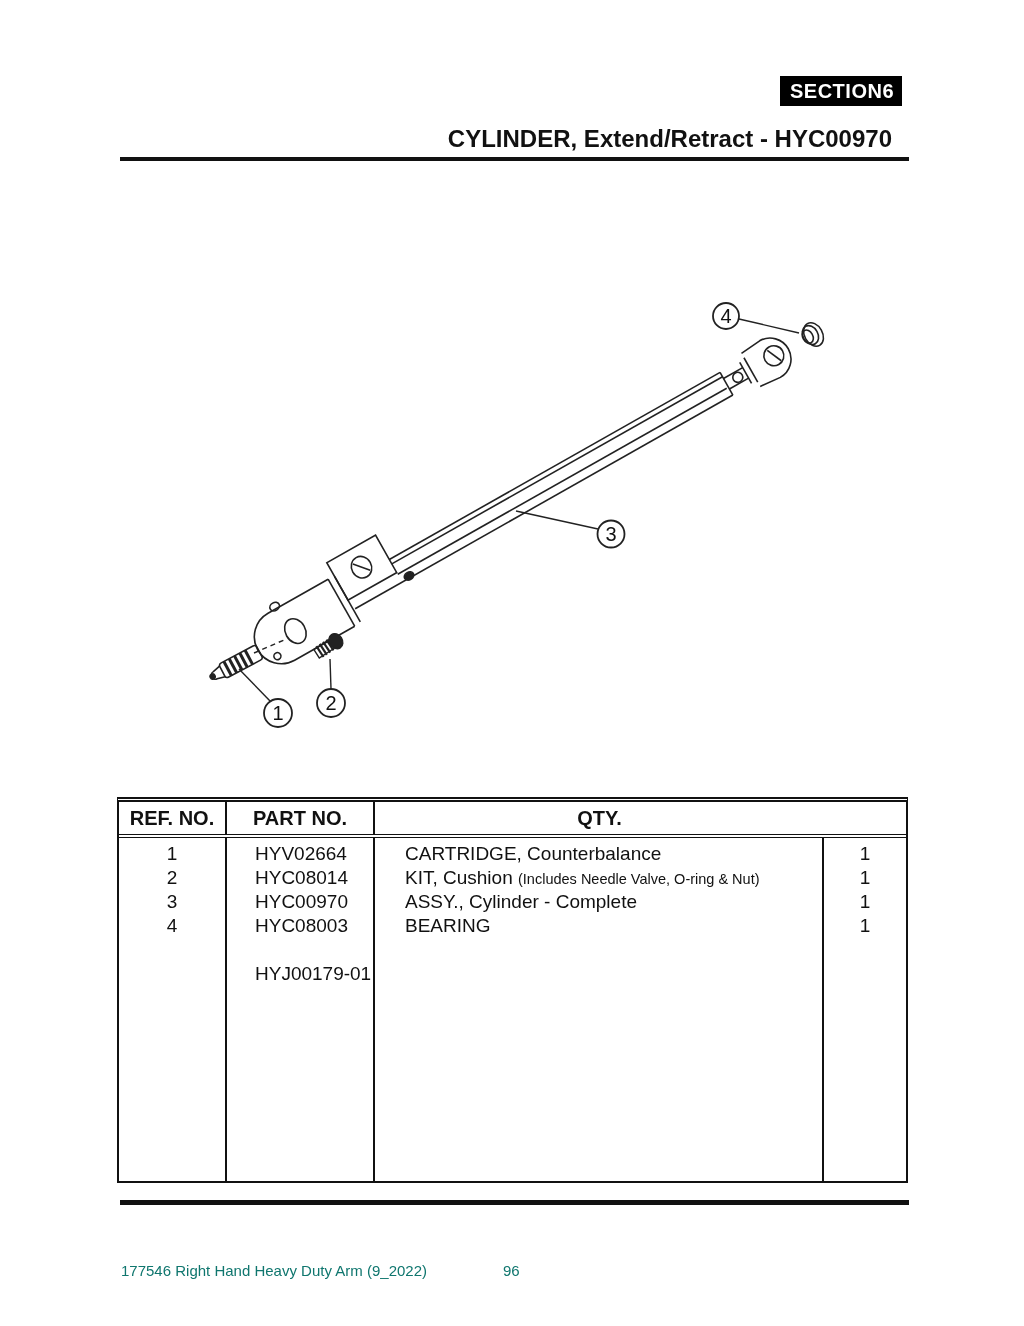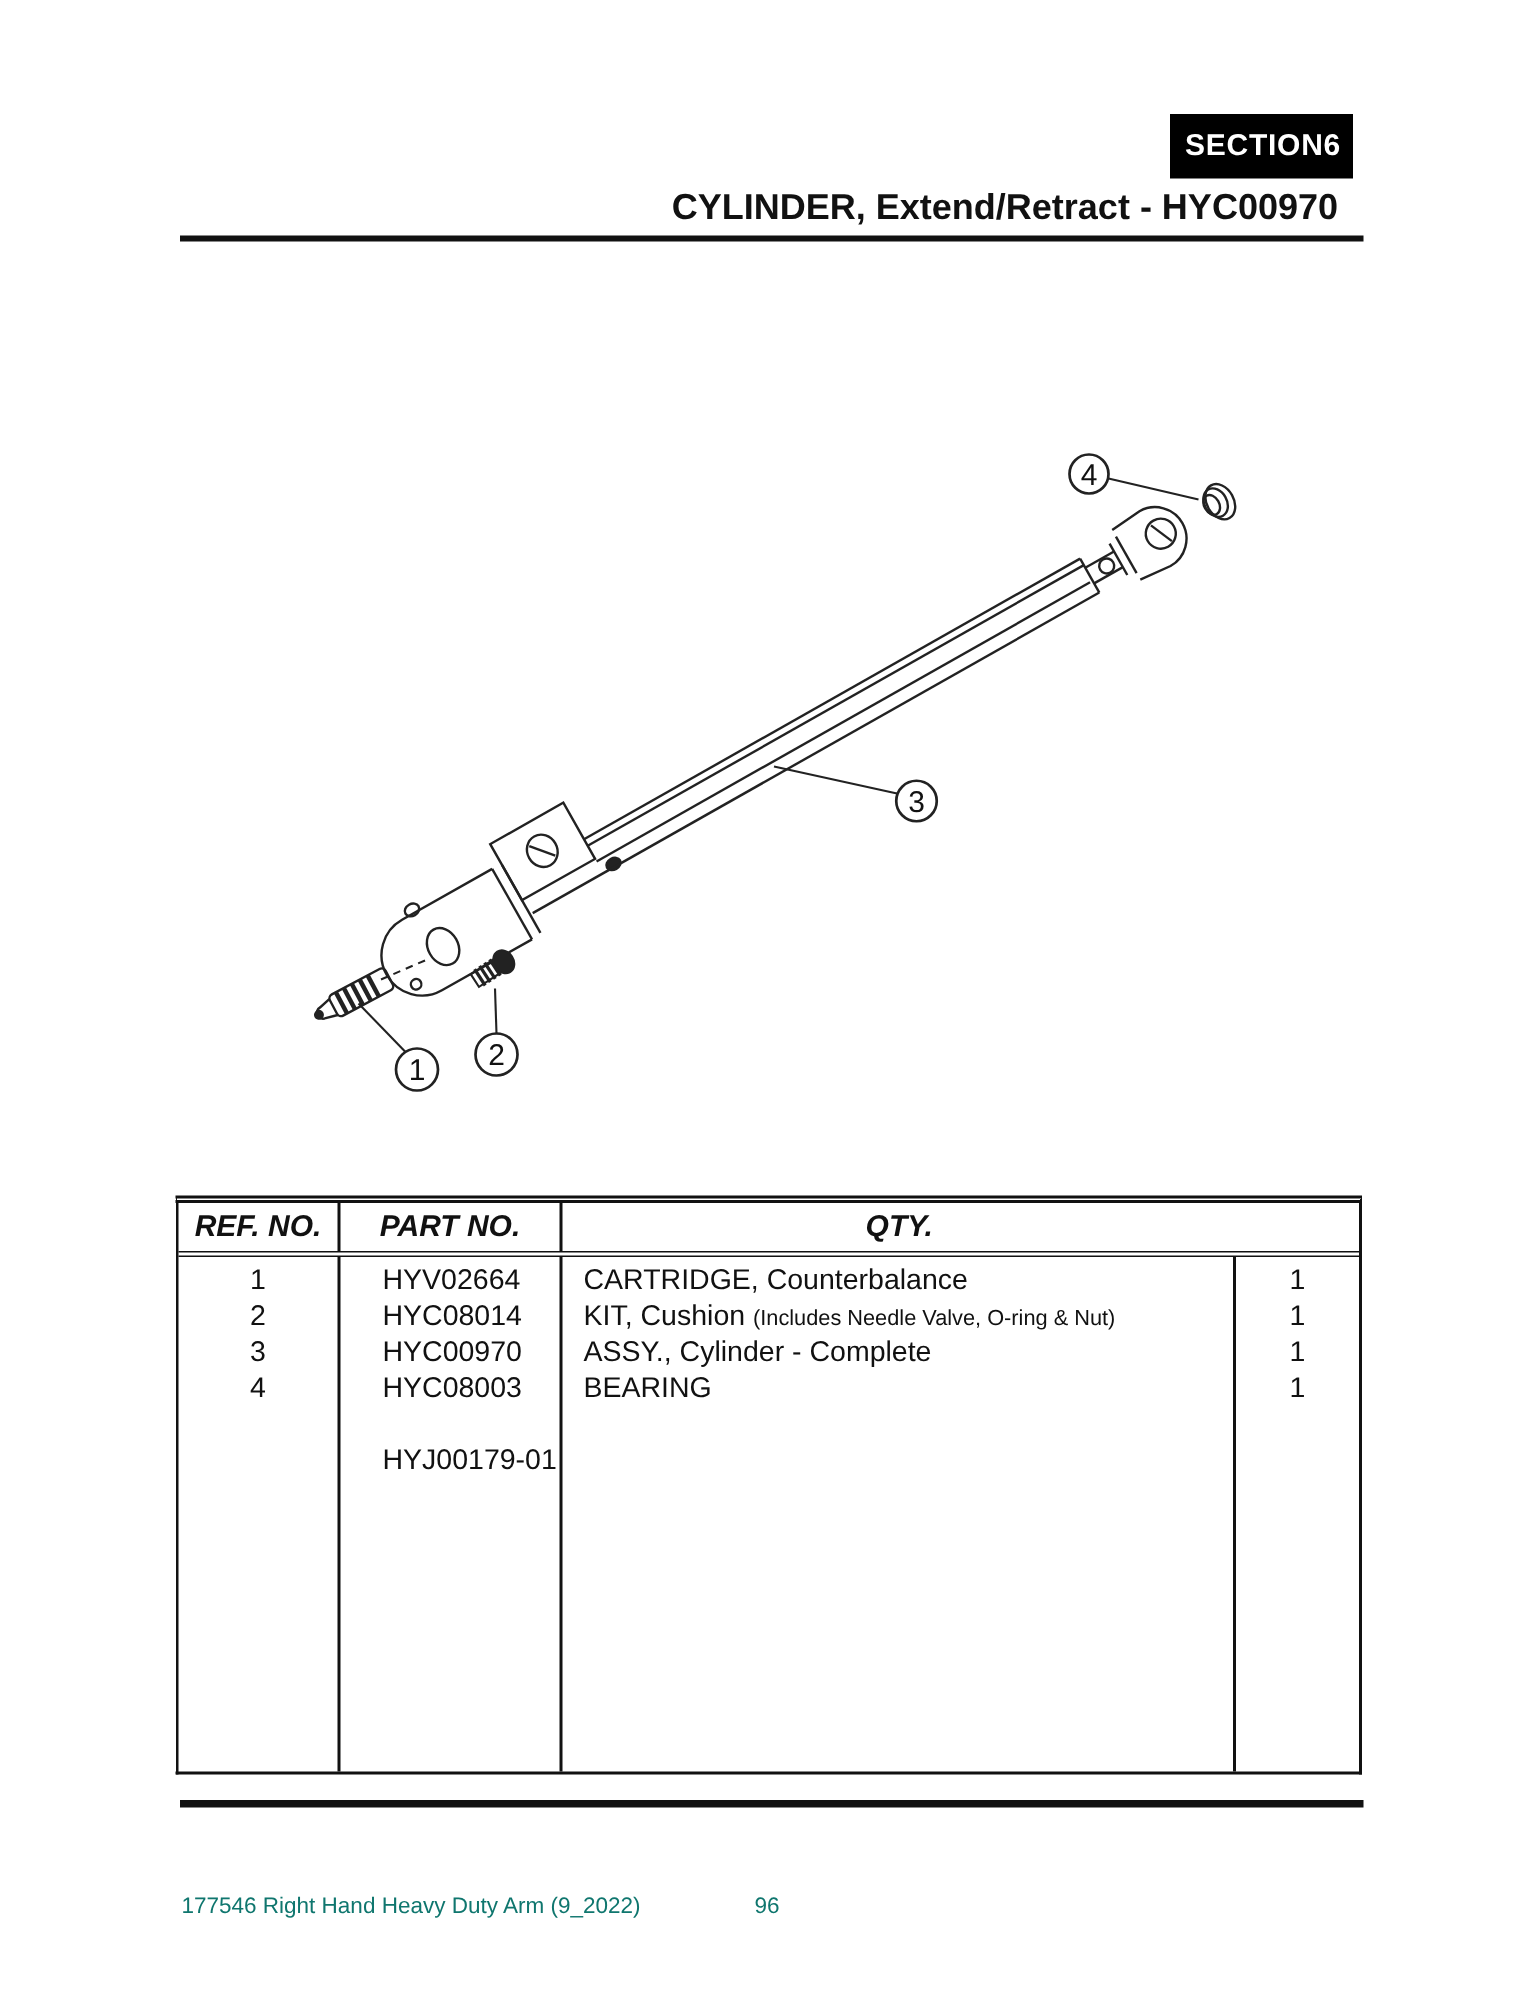--- a/index.html
+++ b/index.html
@@ -6,21 +6,21 @@
   .page{
     position:relative;
     width:1024px;height:1326px;
     background:#ffffff;
     font-family:"Liberation Sans", sans-serif;
     color:#111;
     overflow:hidden;
   }
   
   .section-badge{
-    position:absolute;left:780px;top:76px;width:122px;height:43px;
+    position:absolute;left:780px;top:76px;width:122px;height:30px;
     background:#000;color:#fff;
     display:flex;align-items:center;justify-content:space-between;
     padding:0 10px;box-sizing:border-box;
     font-size:20px;font-weight:bold;letter-spacing:0.5px;
   }
   .page-title{
     position:absolute;right:116px;top:109px;margin:16px;
     font-size:24px;font-weight:bold;white-space:nowrap;
   }
   .title-rule{
@@ -37,37 +37,36 @@
   .ptable{
     position:absolute;left:117px;top:797px;width:791px;height:386px;
     box-sizing:border-box;
     border:2px solid #111;
     border-top:5px double #111;
   }
   .phead{
     display:grid;grid-template-columns:108px 148px 449px 82px;
     height:32px;
     border-bottom:4px double #111;
-    font-style:italic;
   }
   .phead > div{
     display:flex;align-items:center;justify-content:center;
     font-size:20px;font-weight:bold;
     box-sizing:border-box;
   }
   .pbody{
     display:grid;grid-template-columns:108px 148px 449px 82px;
     height:343px;
   }
   .pbody > div{box-sizing:border-box;padding-top:4px;}
   .c-ref,.c-part,.c-desc{border-right:2px solid #111;}
   .bline{height:24px;line-height:24px;font-size:19px;white-space:nowrap;}
   .col-ref-body .bline,.col-qty-body .bline{text-align:center;}
   .col-part-body .bline{padding-left:28px;}
-  .col-desc-body .bline{padding-left:14px;}
+  .col-desc-body .bline{padding-left:30px;}
   .desc-note{font-size:14.5px;}
   
   .bottom-rule{
     position:absolute;left:120px;top:1200px;width:789px;height:5px;background:#111;
   }
   .footer-doc{
     position:absolute;left:121px;top:1262px;font-size:15px;color:#0f766e;white-space:nowrap;
   }
   .footer-page{
     position:absolute;left:503px;top:1262px;font-size:15px;color:#0f766e;

